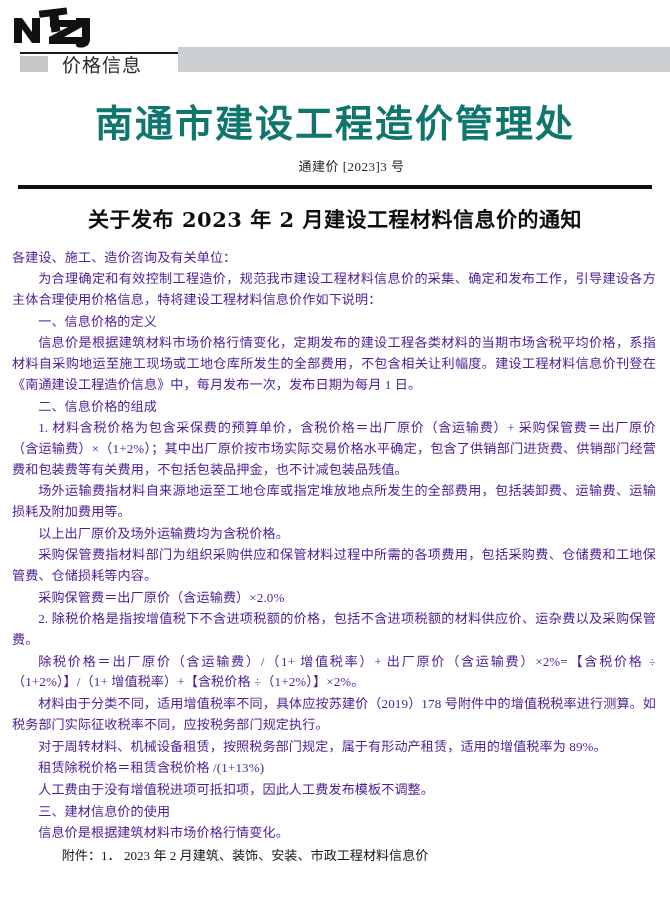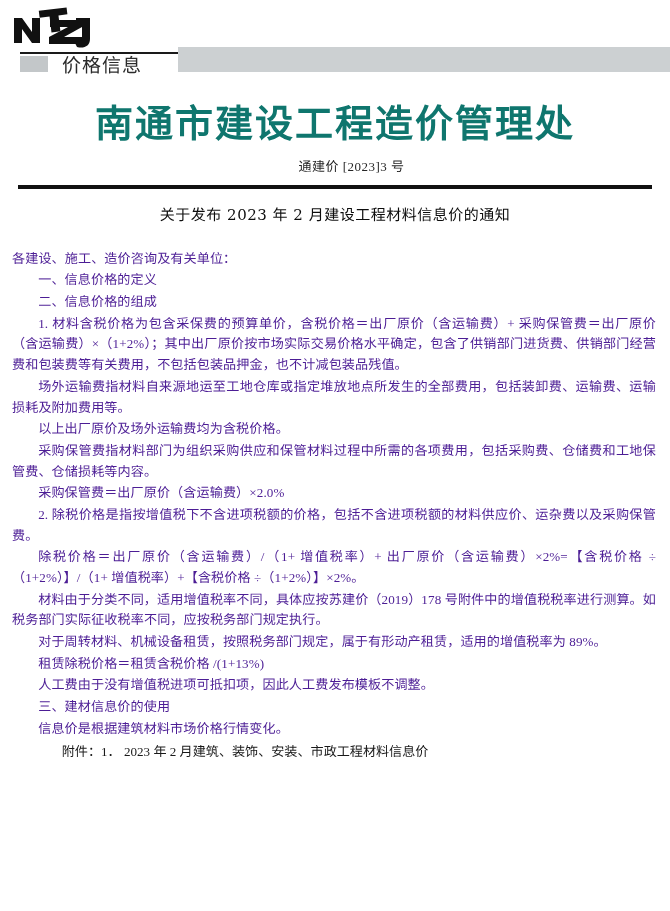--- a/index.html
+++ b/index.html
@@ -92,24 +92,24 @@
     padding-left: 33px;
   }
   .heavy-rule {
     margin: 10px 18px 0 18px;
     height: 4px;
     background: #111111;
   }
   .notice-title {
     text-align: center;
     font-family: "DejaVu Serif", "Liberation Serif", serif;
-    font-weight: normal;
-    font-size: 15px;
+    font-weight: bold;
+    font-size: 21px;
     letter-spacing: 0.5px;
-    margin: 14px 0 25px 0;
+    margin: 14px 0 15px 0;
     color: #0d0d0d;
   }
 
   
   .body-wrap {
     padding: 0 14px 0 12px;
   }
   .p {
     font-size: 13.1px;
     line-height: 1.58;
@@ -165,22 +165,24 @@
 </div>
 
 <h1 class="org-title">南通市建设工程造价管理处</h1>
 <div class="doc-number">通建价 [2023]3 号</div>
 <div class="heavy-rule"></div>
 <h2 class="notice-title">关于发布 2023 年 2 月建设工程材料信息价的通知</h2>
 
 <div class="body-wrap">
 
   <p class="p">各建设、施工、造价咨询及有关单位：</p>
+  <p class="p indent">为合理确定和有效控制工程造价，规范我市建设工程材料信息价的采集、确定和发布工作，引导建设各方主体合理使用价格信息，特将建设工程材料信息价作如下说明：</p>
 
   <p class="p indent">一、信息价格的定义</p>
+  <p class="p indent">信息价是根据建筑材料市场价格行情变化，定期发布的建设工程各类材料的当期市场含税平均价格，系指材料自采购地运至施工现场或工地仓库所发生的全部费用，不包含相关让利幅度。建设工程材料信息价刊登在《南通建设工程造价信息》中，每月发布一次，发布日期为每月 1 日。</p>
 
   <p class="p indent">二、信息价格的组成</p>
   <p class="p indent">1. 材料含税价格为包含采保费的预算单价，含税价格＝出厂原价（含运输费）+ 采购保管费＝出厂原价（含运输费）×（1+2%）；其中出厂原价按市场实际交易价格水平确定，包含了供销部门进货费、供销部门经营费和包装费等有关费用，不包括包装品押金，也不计减包装品残值。</p>
   <p class="p indent">场外运输费指材料自来源地运至工地仓库或指定堆放地点所发生的全部费用，包括装卸费、运输费、运输损耗及附加费用等。</p>
   <p class="p indent">以上出厂原价及场外运输费均为含税价格。</p>
   <p class="p indent">采购保管费指材料部门为组织采购供应和保管材料过程中所需的各项费用，包括采购费、仓储费和工地保管费、仓储损耗等内容。</p>
   <p class="p indent">采购保管费＝出厂原价（含运输费）×2.0%</p>
   <p class="p indent">2. 除税价格是指按增值税下不含进项税额的价格，包括不含进项税额的材料供应价、运杂费以及采购保管费。</p>
   <p class="p indent">除税价格＝出厂原价（含运输费）/（1+ 增值税率）+ 出厂原价（含运输费）×2%=【含税价格 ÷（1+2%）】/（1+ 增值税率）+【含税价格 ÷（1+2%）】×2%。</p>
   <p class="p indent">材料由于分类不同，适用增值税率不同，具体应按苏建价（2019）178 号附件中的增值税税率进行测算。如税务部门实际征收税率不同，应按税务部门规定执行。</p>

